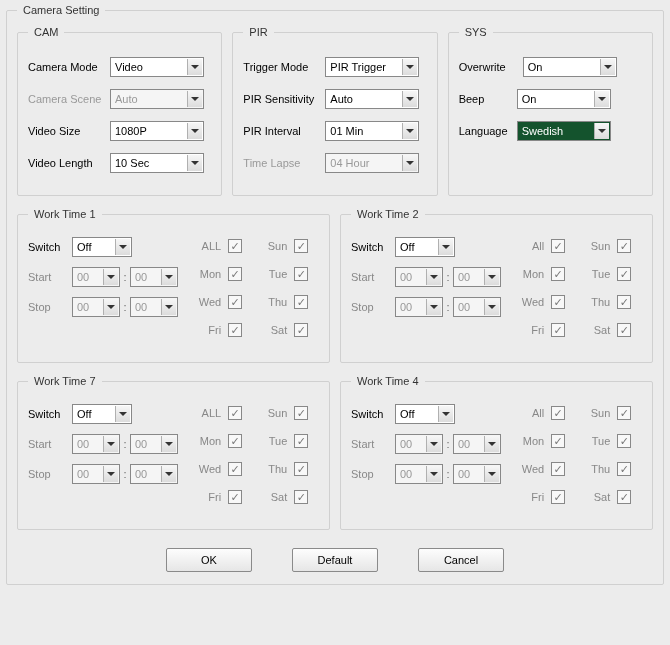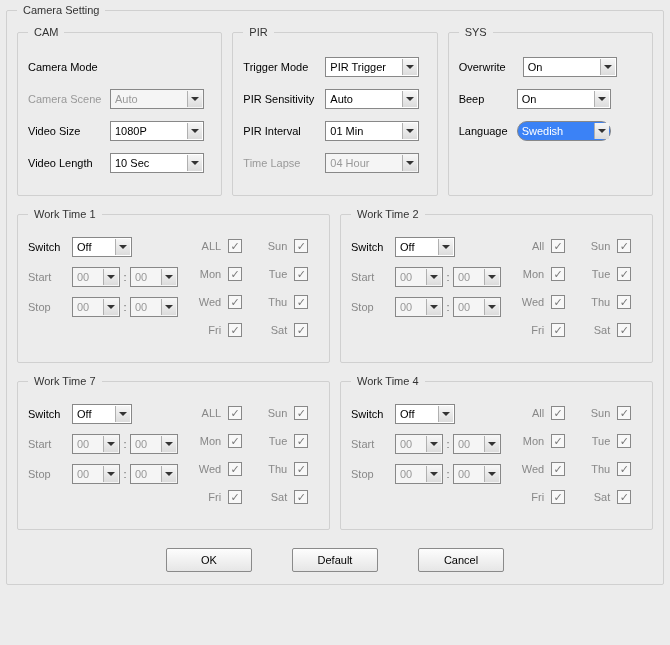--- a/index.html
+++ b/index.html
@@ -69,23 +69,22 @@
   height: 20px;
   line-height: 18px;
   padding: 0 18px 0 4px;
   min-width: 94px;
 }
 .select-wrap.disabled {
   background: #f5f5f5;
   color: #999;
 }
 .select-wrap.highlighted {
-  background: #3b82f6;
+  background: #14532d;
   color: #fff;
-  border-radius: 10px;
 }
 .select-wrap .arrow {
   position: absolute;
   right: 1px;
   top: 1px;
   width: 15px;
   height: 16px;
   background: linear-gradient(#f6f6f6, #dcdcdc);
   border-left: 1px solid #b0b0b0;
   display: flex;
@@ -171,20 +170,24 @@
 
 <fieldset class="outer">
   <legend>Camera Setting</legend>
 
   <div class="row3">
 
     <fieldset>
       <legend>CAM</legend>
       <div class="field-row">
         <label>Camera Mode</label>
+        <span class="select-wrap">
+          <span>Video</span>
+          <span class="arrow"></span>
+        </span>
       </div>
       <div class="field-row disabled">
         <label>Camera Scene</label>
         <span class="select-wrap disabled">
           <span>Auto</span>
           <span class="arrow"></span>
         </span>
       </div>
       <div class="field-row">
         <label>Video Size</label>

